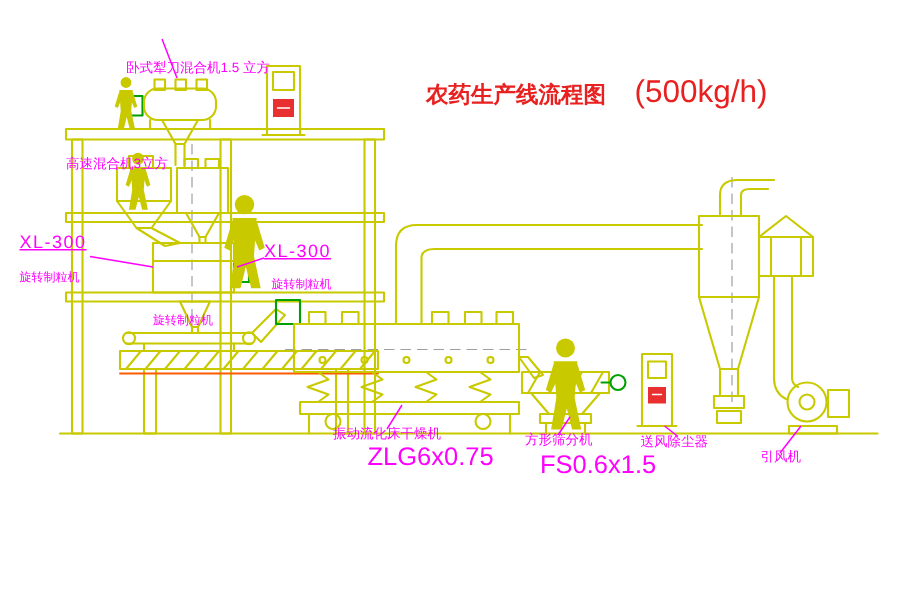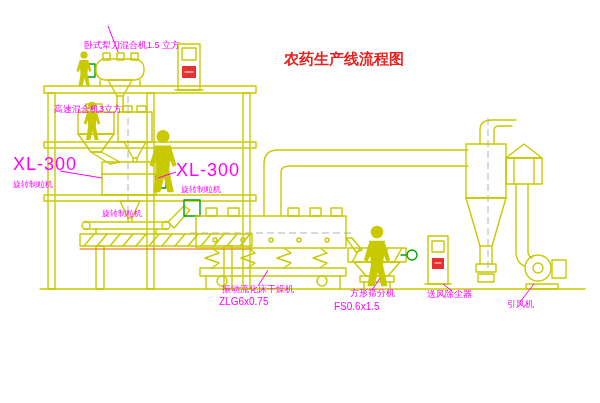--- a/index.html
+++ b/index.html
@@ -1,26 +1,26 @@
 <!DOCTYPE html>
 <html><head>
 <meta charset="utf-8">
 <style>
   html,body{margin:0;padding:0;background:#fff;}
   #stage{position:relative;width:600px;height:403px;background:#ffffff;overflow:hidden;
          font-family:"Liberation Sans", sans-serif;}
   #stage svg{position:absolute;left:0;top:0;}
   .lbl{position:absolute;color:#ff00ff;font-size:9px;line-height:1.1;white-space:nowrap;}
-  .model{font-size:18px;letter-spacing:1px;}
-  .mid{font-size:10px;}
+  .model{font-size:12px;letter-spacing:1px;text-decoration:underline;}
+  .mid{font-size:17px;margin-left:26px;}
   .title{position:absolute;left:284px;top:50px;color:#e82020;display:flex;align-items:baseline;gap:19px;white-space:nowrap;}
   .title .main{font-size:15px;font-weight:bold;}
   .title .cap{font-size:21px;}
   .l-hmixer{left:84px;top:13px;margin-top:28px;}
-  .l-hsmixer{left:54px;top:105px;}
+  .l-hsmixer{left:44px;top:105px;}
   .l-xlL{left:13px;top:155px;}
   .l-xlLn{left:13px;top:181px;font-size:8px;}
   .l-xlR{left:176px;top:161px;}
   .l-xlRn{left:181px;top:186px;font-size:8px;}
   .l-belt{left:102px;top:210px;font-size:8px;}
   .l-dryer{left:222px;top:285px;}
   .l-dryerm{left:219px;top:296px;}
   .l-sieve{left:350px;top:289px;}
   .l-sievem{left:334px;top:301px;}
   .l-dust{left:427px;top:290px;}
@@ -204,20 +204,21 @@
     <path d="M176,172 L158,178"></path>
     <path d="M258,286 L268,270"></path>
     <path d="M372,290 L380,278"></path>
     <path d="M452,291 L443,284"></path>
     <path d="M520,302 L534,284"></path>
   </g>
 </svg>
 
   <div class="title">
     <span class="main">农药生产线流程图</span>
+    <span class="cap">(500kg/h)</span>
   </div>
 
   <div class="lbl l-hmixer">卧式犁刀混合机1.5 立方</div>
   <div class="lbl l-hsmixer">高速混合机3立方</div>
   <div class="lbl model l-xlL">XL-300</div>
   <div class="lbl l-xlLn">旋转制粒机</div>
   <div class="lbl model l-xlR">XL-300</div>
   <div class="lbl l-xlRn">旋转制粒机</div>
   <div class="lbl l-belt">旋转制粒机</div>
   <div class="lbl l-dryer">振动流化床干燥机</div>

